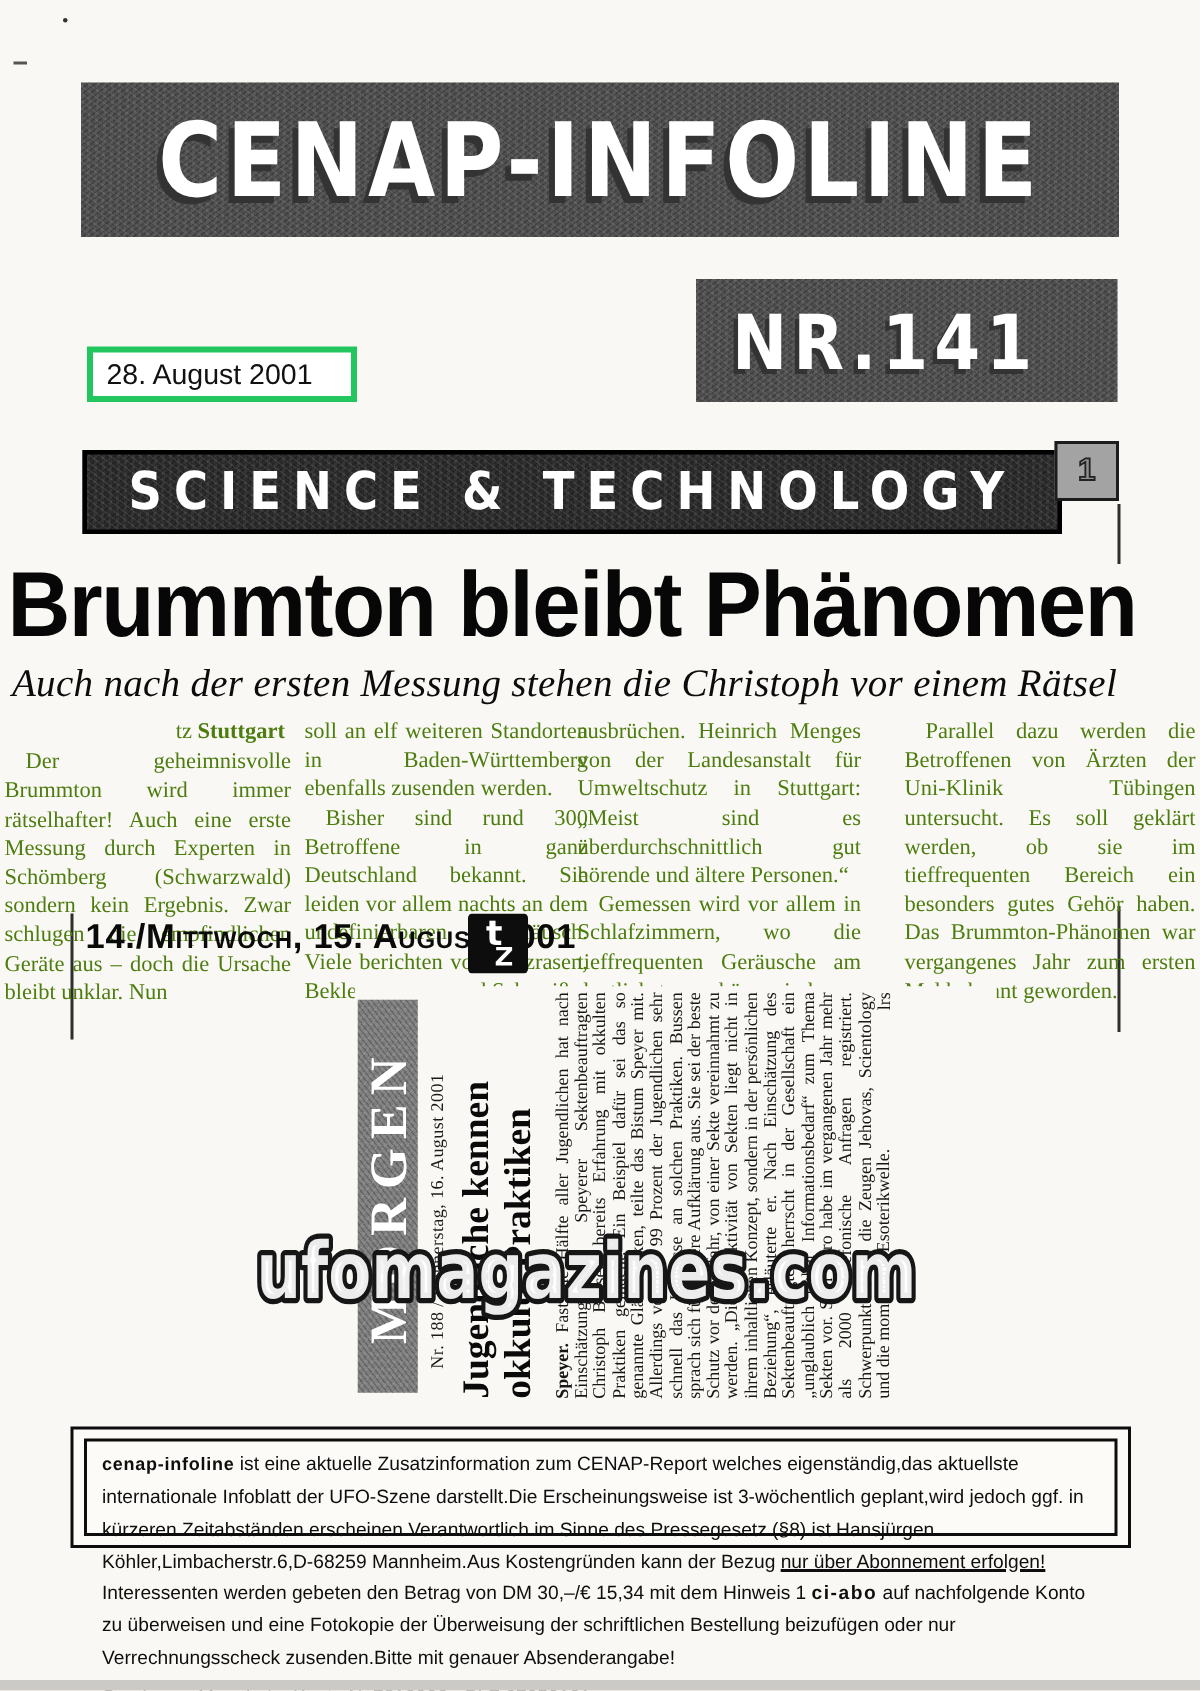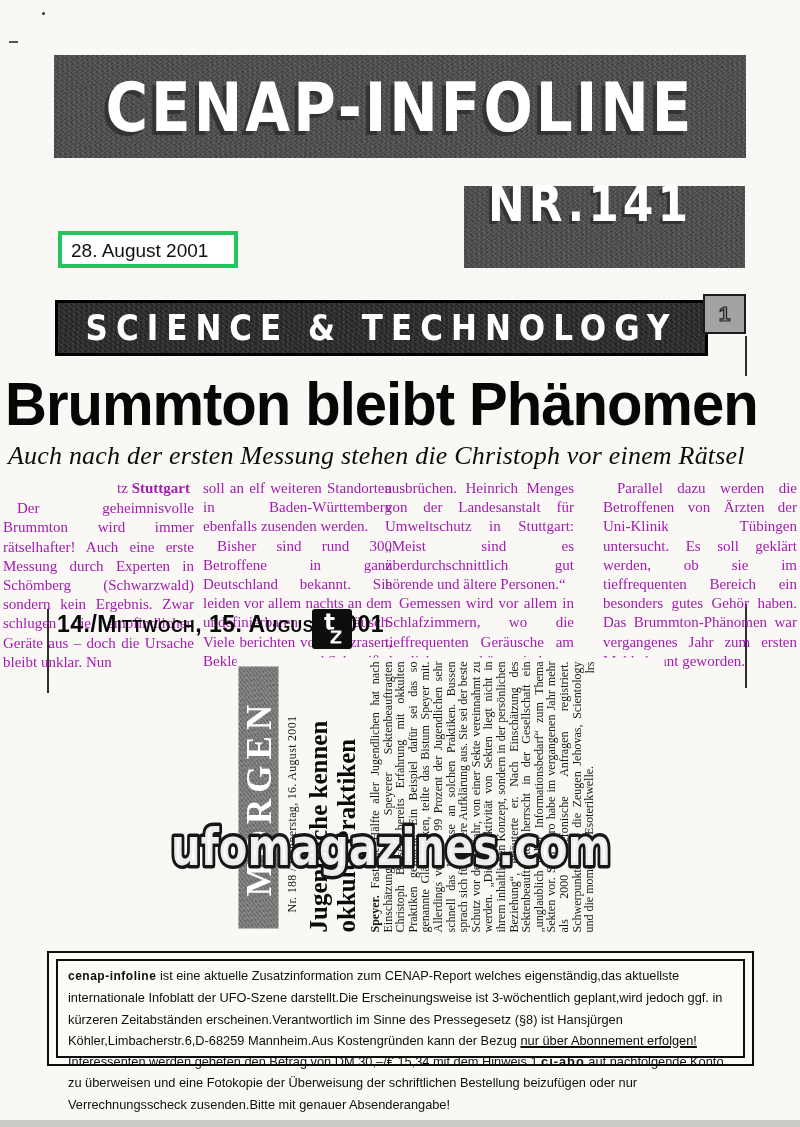--- a/index.html
+++ b/index.html
@@ -21,21 +21,21 @@
   .plate-darker{background-color:#2a2a2a;}
   .plate-light{background-color:#7e7e7e;}
 
   
   #masthead{left:54px;top:55px;width:692px;height:103px;display:flex;align-items:center;justify-content:center;}
   #masthead .logo-text{
     font-family:"DejaVu Sans",sans-serif;font-weight:bold;font-size:58px;
     color:#ffffff;letter-spacing:3px;white-space:nowrap;
     transform:scaleY(1.18);text-shadow:-4px 4px 0 #333333;
   }
-  #issue-box{left:464px;top:186px;width:281px;height:82px;display:flex;}
+  #issue-box{left:464px;top:186px;width:281px;height:82px;display:flex;align-items:flex-end;}
   #issue-box .logo-text{
     font-family:"DejaVu Sans",sans-serif;font-weight:bold;font-size:44px;
     color:#ffffff;letter-spacing:4px;padding:0 0 8px 24px;
     transform:scaleY(1.15);transform-origin:bottom left;text-shadow:-3px 3px 0 #333333;
   }
   #date-box{
     left:58px;top:231px;width:180px;height:37px;background:#fff;
     border:4px solid #22c55e;box-sizing:border-box;
     font-family:"Liberation Sans",sans-serif;font-size:19px;
     line-height:32px;padding-left:9px;
@@ -69,21 +69,21 @@
     letter-spacing:-1px;color:#070707;white-space:nowrap;
     transform:scaleY(1.06);transform-origin:top left;
   }
   #subheadline{
     left:8px;top:441px;width:788px;
     font-family:"Liberation Serif",serif;font-style:italic;font-size:26px;
     letter-spacing:0.2px;color:#0c0c0c;white-space:nowrap;
   }
 
   
-  .col{top:479px;font-size:15px;line-height:19.2px;text-align:justify;color:#a21caf;}
+  .col{top:479px;font-size:15px;line-height:19.2px;text-align:justify;color:#4d7c0f;}
   .col p{margin:0;}
   .col p.indent{text-indent:14px;}
   #col1{left:3px;width:191px;}
   #col2{left:203px;width:189px;}
   #col3{left:385px;width:189px;}
   #col4{left:603px;width:194px;}
   #byline{text-align:right;padding-right:4px;margin:0 0 1px 0;}
   #byline .city{font-weight:bold;}
 
   
@@ -114,21 +114,21 @@
     text-align:justify;color:#161616;
   }
   #mm-body .lead{font-weight:bold;}
   #mm-sig{margin:-12.6px 4px 0 0;text-align:right;font-size:12px;color:#161616;}
 
   
   #watermark{left:160px;top:814px;width:462px;height:70px;z-index:30;}
 
   
   #imprint-outer{
-    left:47px;top:951px;width:707px;height:115px;border:2px solid #0d0d0d;
+    left:47px;top:951px;width:707px;height:81px;border:2px solid #0d0d0d;
     box-sizing:border-box;padding:6px 7px;background:#fcfbf8;
   }
   #imprint-inner{
     border:2px solid #0d0d0d;height:100%;box-sizing:border-box;
     padding:4px 10px 0 10px;
     font-family:"Liberation Sans",sans-serif;font-size:12.8px;line-height:21.3px;color:#0e0e0e;
   }
   #imprint-inner .brand{font-weight:bold;letter-spacing:0.5px;font-size:12px;}
   #imprint-inner .uline{text-decoration:underline;text-decoration-thickness:1.5px;}
   #imprint-inner .hint{font-weight:bold;letter-spacing:1px;}

